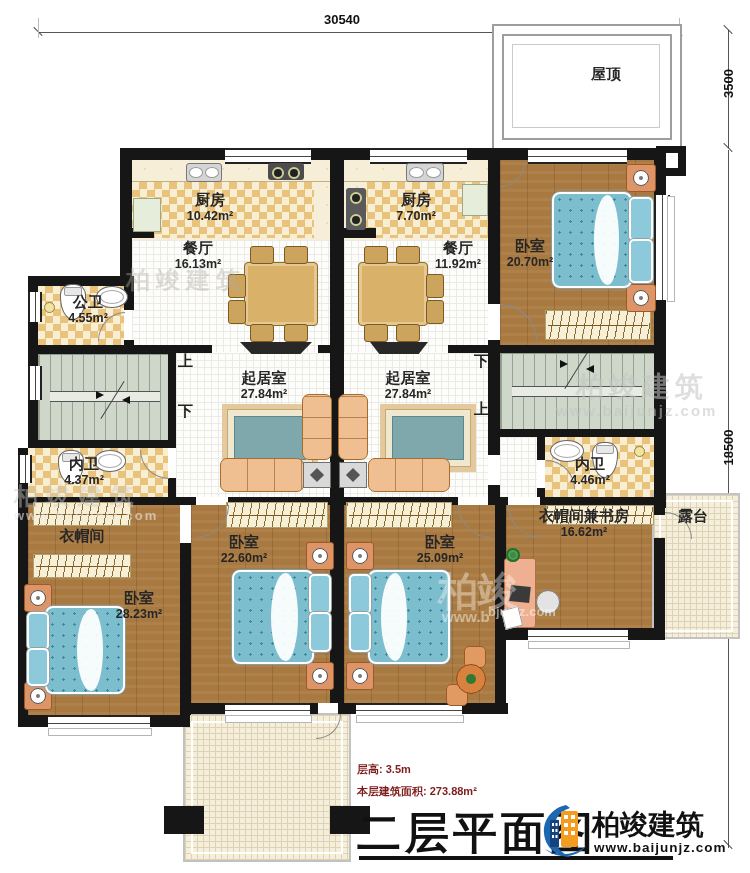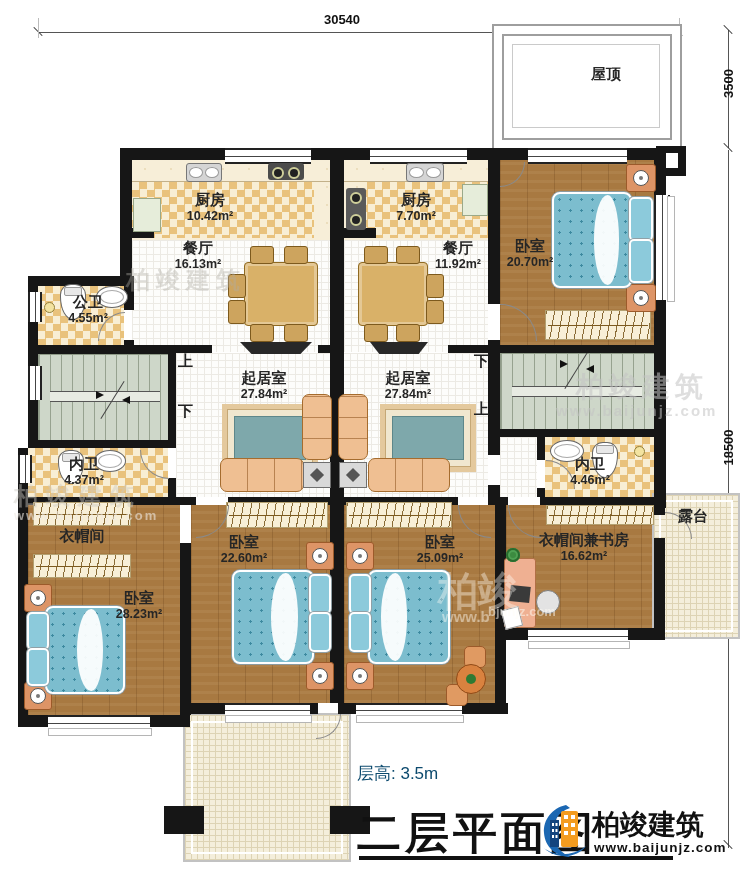--- a/index.html
+++ b/index.html
@@ -73,21 +73,21 @@
   .rl .nm{display:block;font-size:15px}
   .rl .ar{display:block;font-size:12.5px}
   .ud{font-size:15px;font-weight:700;color:#222}
   .dimt{font-size:13px;font-weight:700;color:#111}
   .dimv{transform:rotate(-90deg);transform-origin:center;text-align:center}
   .dline{background:#555}
   .tick{width:12px;height:1px;background:#333;transform:rotate(45deg)}
   .ext{background:#bbb}
   .roofb{background:#fff;border:2px solid #9e9e9e}
   .wm{font-weight:700;white-space:nowrap}
-  .fline{font-size:17px;font-weight:400;color:#0c4a6e}
+  .fline{font-size:11px;font-weight:700;color:#7f1d1d}
   .ttl{font-size:44px;font-weight:900;letter-spacing:4px;color:#111;white-space:nowrap}
   .uline{background:#111}
   .bn{font-size:28px;font-weight:900;color:#111;white-space:nowrap}
   .bu{font-size:13.5px;font-weight:800;letter-spacing:1px;color:#111;white-space:nowrap}
 </style>
 </head>
 <body>
 
 <div class="plan">
 
@@ -375,34 +375,35 @@
       <span class="ar">28.23m²</span>
     </div>
   <div class="a rl" style="left:192px;top:534px;width:104px">
       <span class="nm">卧室</span>
       <span class="ar">22.60m²</span>
     </div>
   <div class="a rl" style="left:388px;top:534px;width:104px">
       <span class="nm">卧室</span>
       <span class="ar">25.09m²</span>
     </div>
-  <div class="a rl" style="left:508px;top:532px;width:152px">
+  <div class="a rl" style="left:508px;top:508px;width:152px">
       <span class="nm">衣帽间兼书房</span>
       <span class="ar">16.62m²</span>
     </div>
   <div class="a rl" style="left:658px;top:508px;width:70px">
       <span class="nm">露台</span>
     </div>
 
   <div class="a ud" style="left:178px;top:352px">上</div>
   <div class="a ud" style="left:178px;top:402px">下</div>
   <div class="a ud" style="left:474px;top:352px">下</div>
   <div class="a ud" style="left:474px;top:400px">上</div>
 
   <div class="a fline" style="left:357px;top:762px">层高: 3.5m</div>
+  <div class="a fline" style="left:357px;top:784px">本层建筑面积: 273.88m²</div>
   <div class="a ttl" style="left:357px;top:804px">二层平面图</div>
   <div class="a uline" style="left:359px;top:856px;width:314px;height:4px"></div>
   <div class="a" style="left:540px;top:804px;width:50px;height:54px">
     <svg width="50" height="54" viewBox="0 0 50 54">
       <path d="M26 1C12 4 3 16 4 29c1 14 12 24 27 24-9-3-17-11-18-22C12 18 18 8 30 4z" fill="#1b67b2"></path>
       <rect x="21" y="7" width="17" height="36" rx="2" fill="#f49c1f"></rect>
       <g fill="#fff">
           <rect x="24" y="11" width="4" height="4"></rect>
           <rect x="31" y="11" width="4" height="4"></rect>
           <rect x="24" y="19" width="4" height="4"></rect>

